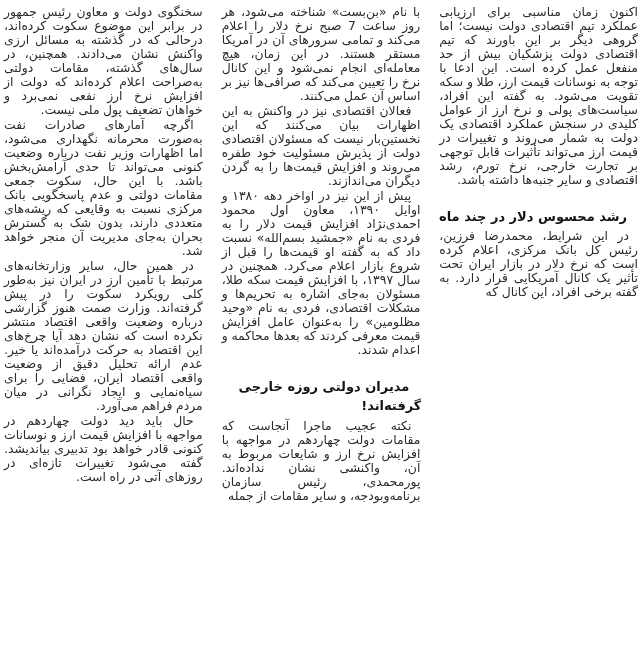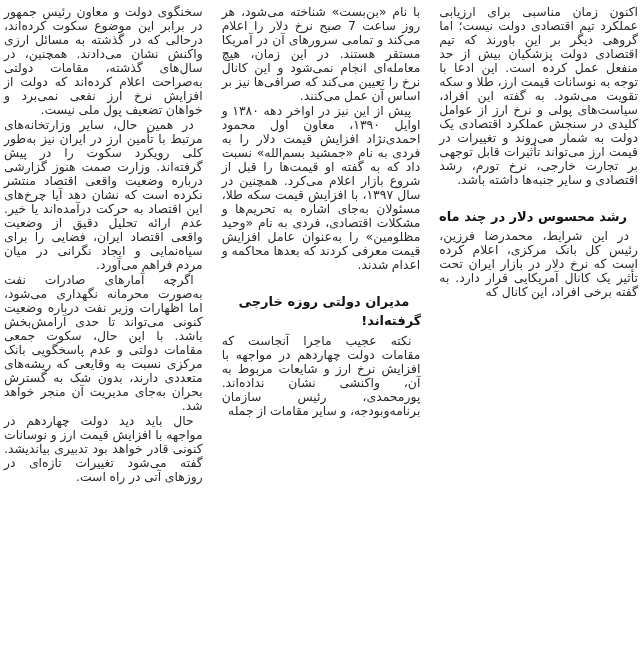--- a/index.html
+++ b/index.html
@@ -55,25 +55,26 @@
 <div class="article">
 
   <div class="col">
     <p class="para">اکنون زمان مناسبی برای ارزیابی عملکرد تیم اقتصادی دولت نیست؛ اما گروهی دیگر بر این باورند که تیم اقتصادی دولت پزشکیان بیش از حد منفعل عمل کرده است. این ادعا با توجه به نوسانات قیمت ارز، طلا و سکه تقویت می‌شود. به گفته این افراد، سیاست‌های پولی و نرخ ارز از عوامل کلیدی در سنجش عملکرد اقتصادی یک دولت به شمار می‌روند و تغییرات در قیمت ارز می‌تواند تأثیرات قابل توجهی بر تجارت خارجی، نرخ تورم، رشد اقتصادی و سایر جنبه‌ها داشته باشد.</p>
     <h3 class="subhead">رشد محسوس دلار در چند ماه</h3>
     <p class="para">در این شرایط، محمدرضا فرزین، رئیس کل بانک مرکزی، اعلام کرده است که نرخ دلار در بازار ایران تحت تأثیر یک کانال آمریکایی قرار دارد. به گفته برخی افراد، این کانال که</p>
   </div>
 
   <div class="col">
     <p class="para">با نام «بن‌بست» شناخته می‌شود، هر روز ساعت 7 صبح نرخ دلار را اعلام می‌کند و تمامی سرورهای آن در آمریکا مستقر هستند. در این زمان، هیچ معامله‌ای انجام نمی‌شود و این کانال نرخ را تعیین می‌کند که صرافی‌ها نیز بر اساس آن عمل می‌کنند.</p>
+    <p class="para">فعالان اقتصادی نیز در واکنش به این اظهارات بیان می‌کنند که این نخستین‌بار نیست که مسئولان اقتصادی دولت از پذیرش مسئولیت خود طفره می‌روند و افزایش قیمت‌ها را به گردن دیگران می‌اندازند.</p>
     <p class="para">پیش از این نیز در اواخر دهه ۱۳۸۰ و اوایل ۱۳۹۰، معاون اول محمود احمدی‌نژاد افزایش قیمت دلار را به فردی به نام «جمشید بسم‌الله» نسبت داد که به گفته او قیمت‌ها را قبل از شروع بازار اعلام می‌کرد. همچنین در سال ۱۳۹۷، با افزایش قیمت سکه طلا، مسئولان به‌جای اشاره به تحریم‌ها و مشکلات اقتصادی، فردی به نام «وحید مظلومین» را به‌عنوان عامل افزایش قیمت معرفی کردند که بعدها محاکمه و اعدام شدند.</p>
     <h3 class="subhead">مدیران دولتی روزه خارجی گرفته‌اند!</h3>
     <p class="para">نکته عجیب ماجرا آنجاست که مقامات دولت چهاردهم در مواجهه با افزایش نرخ ارز و شایعات مربوط به آن، واکنشی نشان نداده‌اند. پورمحمدی، رئیس سازمان برنامه‌وبودجه، و سایر مقامات از جمله</p>
   </div>
 
   <div class="col">
     <p class="para">سخنگوی دولت و معاون رئیس جمهور در برابر این موضوع سکوت کرده‌اند، درحالی که در گذشته به مسائل ارزی واکنش نشان می‌دادند. همچنین، در سال‌های گذشته، مقامات دولتی به‌صراحت اعلام کرده‌اند که دولت از افزایش نرخ ارز نفعی نمی‌برد و خواهان تضعیف پول ملی نیست.</p>
+    <p class="para">اگرچه آمارهای صادرات نفت به‌صورت محرمانه نگهداری می‌شود، اما اظهارات وزیر نفت درباره وضعیت کنونی می‌تواند تا حدی آرامش‌بخش باشد. با این حال، سکوت جمعی مقامات دولتی و عدم پاسخگویی بانک مرکزی نسبت به وقایعی که ریشه‌های متعددی دارند، بدون شک به گسترش بحران به‌جای مدیریت آن منجر خواهد شد.</p>
     <p class="para">در همین حال، سایر وزارتخانه‌های مرتبط با تأمین ارز در ایران نیز به‌طور کلی رویکرد سکوت را در پیش گرفته‌اند. وزارت صمت هنوز گزارشی درباره وضعیت واقعی اقتصاد منتشر نکرده است که نشان دهد آیا چرخ‌های این اقتصاد به حرکت درآمده‌اند یا خیر. عدم ارائه تحلیل دقیق از وضعیت واقعی اقتصاد ایران، فضایی را برای سیاه‌نمایی و ایجاد نگرانی در میان مردم فراهم می‌آورد.</p>
-    <p class="para">اگرچه آمارهای صادرات نفت به‌صورت محرمانه نگهداری می‌شود، اما اظهارات وزیر نفت درباره وضعیت کنونی می‌تواند تا حدی آرامش‌بخش باشد. با این حال، سکوت جمعی مقامات دولتی و عدم پاسخگویی بانک مرکزی نسبت به وقایعی که ریشه‌های متعددی دارند، بدون شک به گسترش بحران به‌جای مدیریت آن منجر خواهد شد.</p>
     <p class="para">حال باید دید دولت چهاردهم در مواجهه با افزایش قیمت ارز و نوسانات کنونی قادر خواهد بود تدبیری بیاندیشد. گفته می‌شود تغییرات تازه‌ای در روزهای آتی در راه است.</p>
   </div>
 
 </div>
 
 </body></html>

